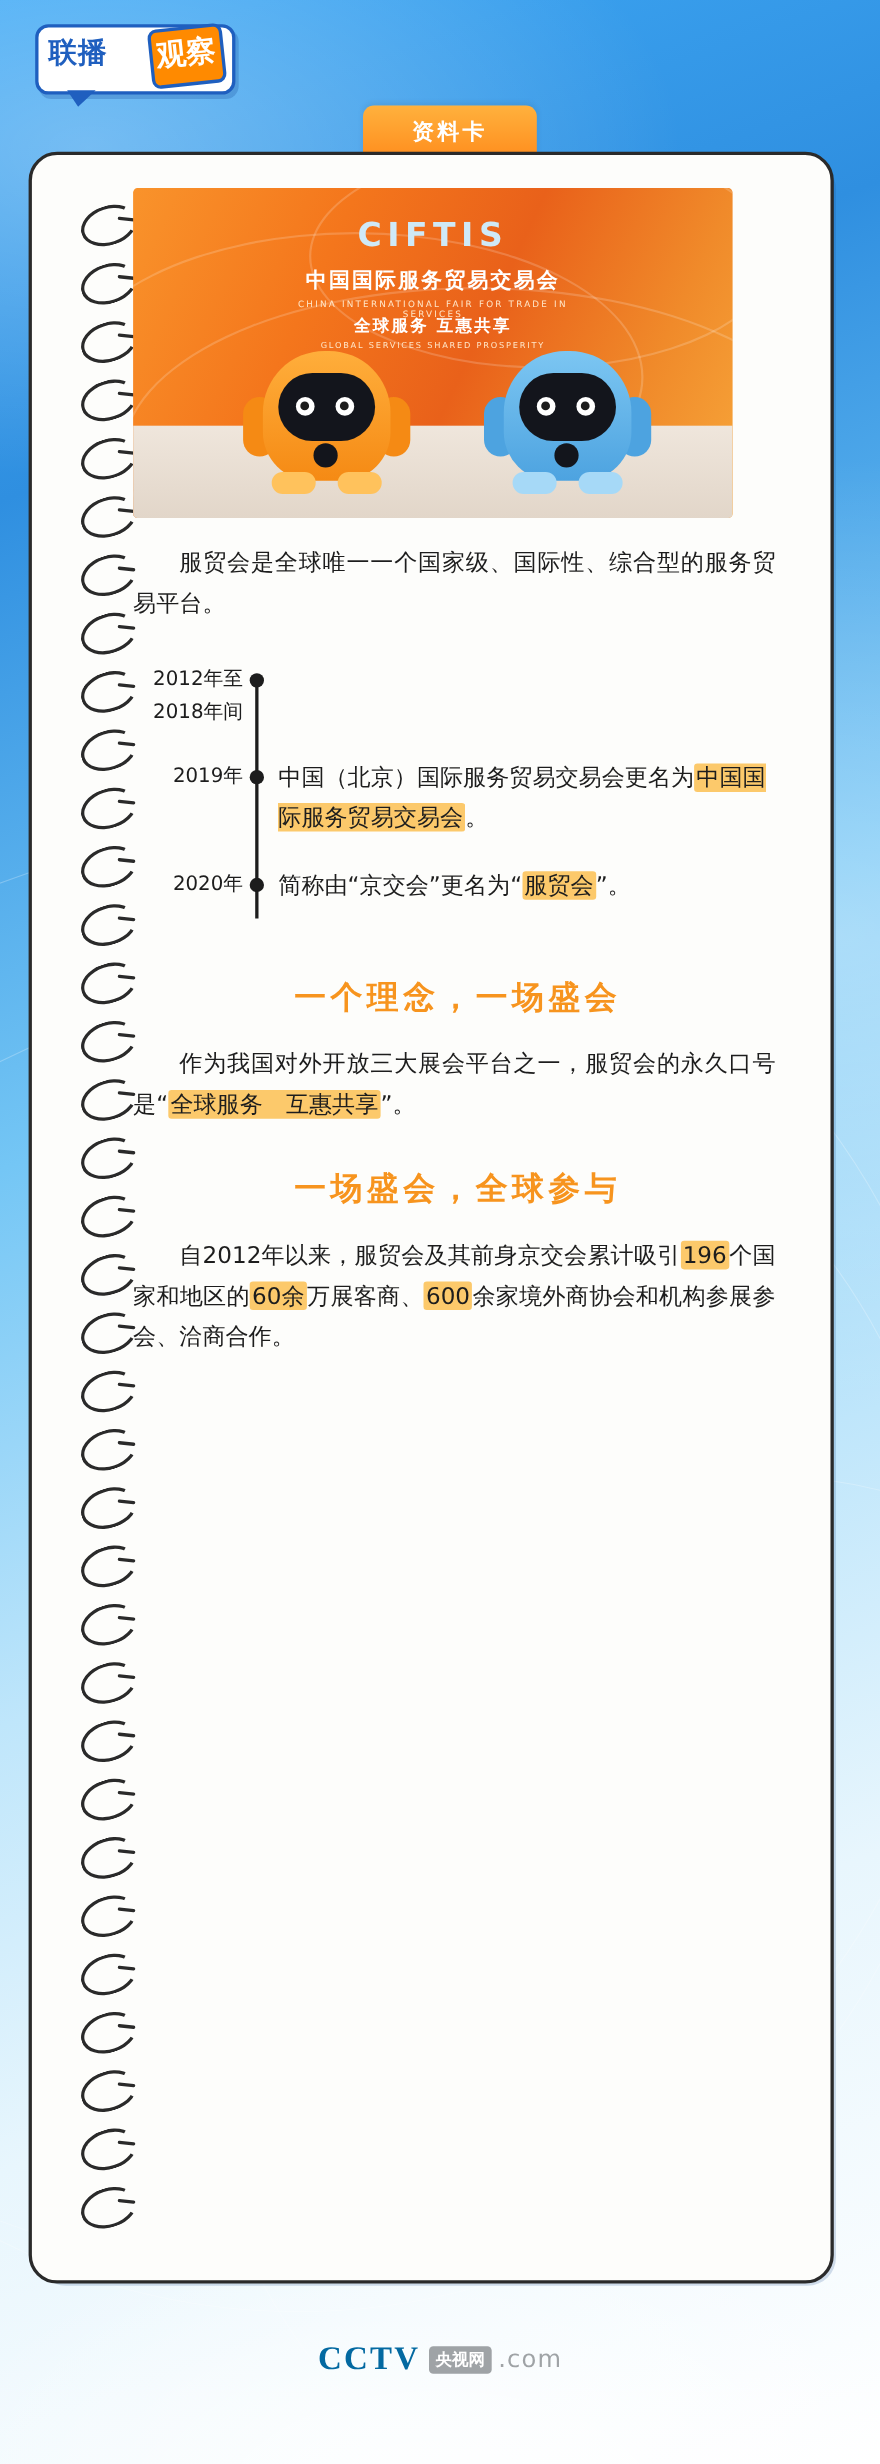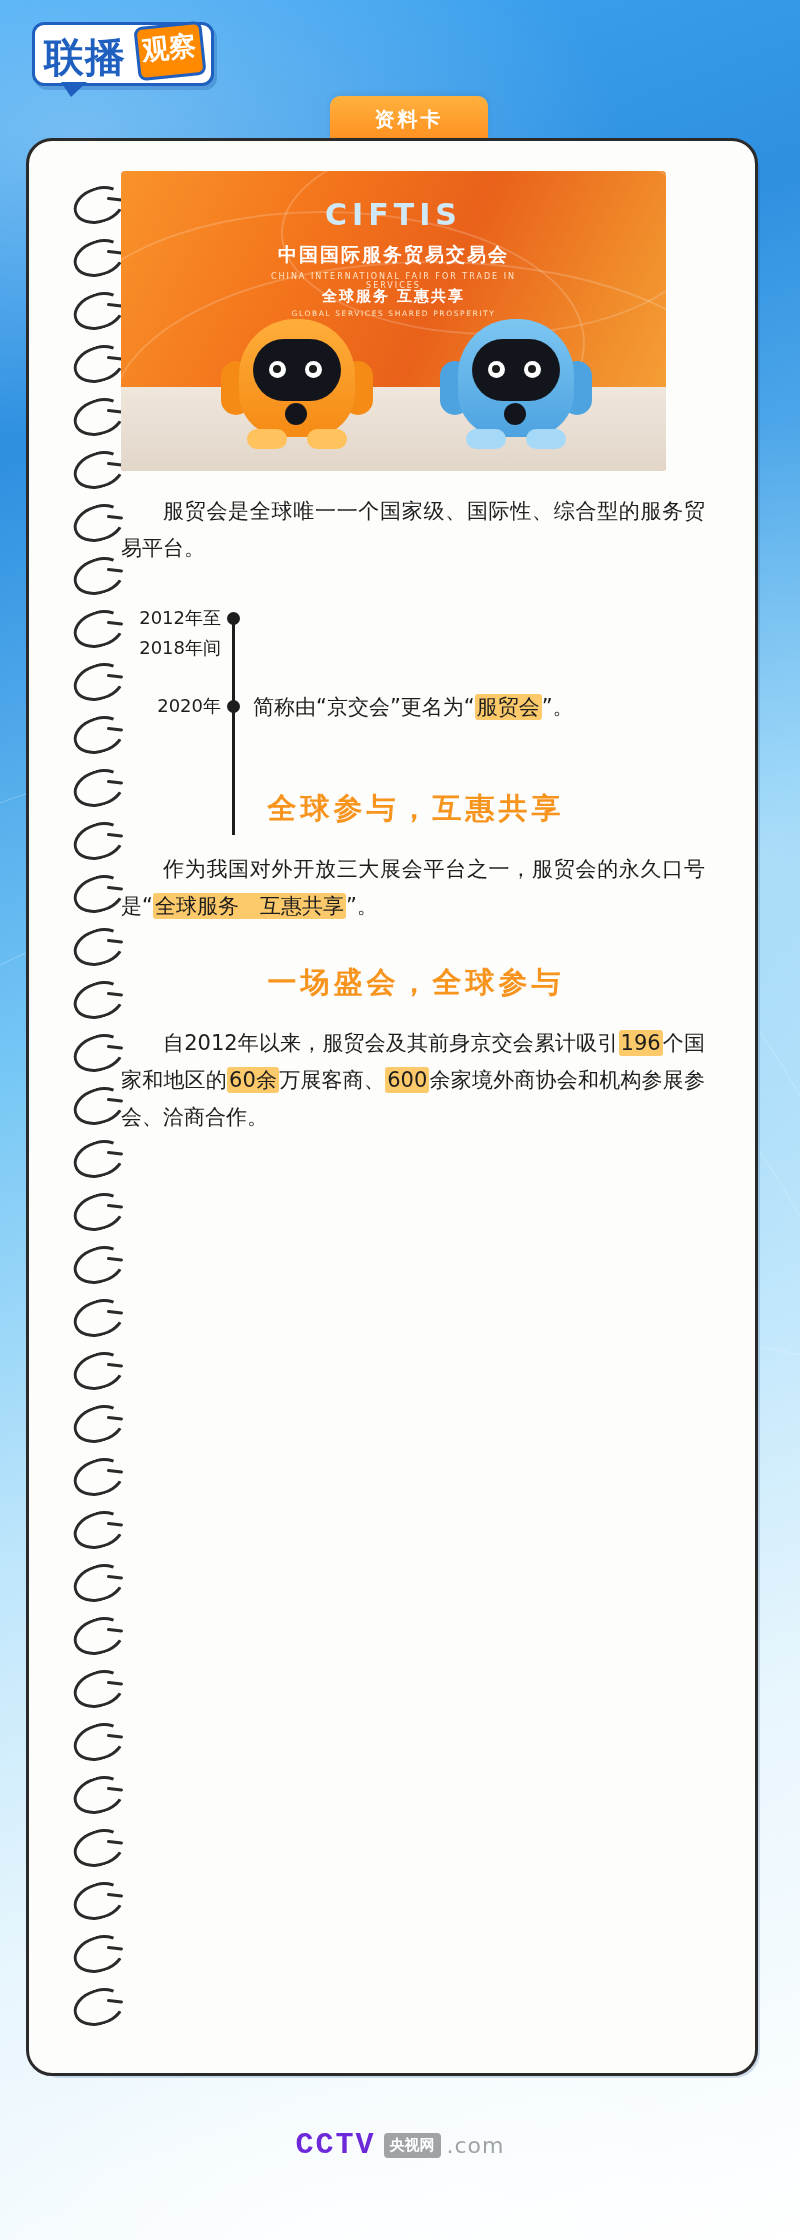--- a/index.html
+++ b/index.html
@@ -57,21 +57,21 @@
     left: 26px; bottom: -14px;
     width: 0; height: 0;
     border-left: 10px solid transparent;
     border-right: 16px solid transparent;
     border-top: 15px solid #1f5fbf;
   }
   .logo-text {
     position: absolute;
     left: 12px; top: 8px;
     font-family: "DejaVu Sans", sans-serif;
-    font-size: 40px;
+    font-size: 26px;
     font-weight: bold;
     color: #1f5fbf;
     letter-spacing: 1px;
     z-index: 3;
   }
   .logo-accent {
     position: absolute;
     left: 104px; top: 2px;
     width: 62px; height: 48px;
     background: #ff8a00;
@@ -384,24 +384,24 @@
   .footer {
     position: absolute;
     left: 0; right: 0;
     top: 2128px;
     display: flex;
     align-items: center;
     justify-content: center;
     gap: 6px;
   }
   .cctv-word {
-    font-family: Liberation Mono, monospace;
+    font-family: Liberation Serif, serif;
     font-size: 30px;
     font-weight: bold;
-    color: #6d28d9;
+    color: #0369a1;
     letter-spacing: 2px;
   }
   .cctv-badge {
     background: #9fa3a6;
     color: #fff;
     font-family: "DejaVu Sans", sans-serif;
     font-size: 15px;
     font-weight: bold;
     border-radius: 4px;
     padding: 3px 6px;
@@ -522,29 +522,36 @@
 
     <div class="timeline">
       <div class="tl-line"></div>
       <div class="tl-row">
         <div class="tl-date">2012年至<br>2018年间</div>
         <div class="tl-dot-col">
             <div class="tl-dot"></div>
           </div>
       </div>
       <div class="tl-row">
+        <div class="tl-date">2019年</div>
+        <div class="tl-dot-col">
+            <div class="tl-dot"></div>
+          </div>
+        <div class="tl-text"><span>中国（北京）国际服务贸易交易会更名为</span><span class="hl">中国国际服务贸易交易会</span><span>。</span></div>
+      </div>
+      <div class="tl-row">
         <div class="tl-date">2020年</div>
         <div class="tl-dot-col">
             <div class="tl-dot"></div>
           </div>
         <div class="tl-text"><span>简称由“京交会”更名为“</span><span class="hl">服贸会</span><span>”。</span></div>
       </div>
     </div>
 
-    <h2 class="section">全球参与，互惠共享</h2>
+    <h2 class="section">一个理念，一场盛会</h2>
     <p class="para"><span>作为我国对外开放三大展会平台之一，服贸会的永久口号是“</span><span class="hl">全球服务　互惠共享</span><span>”。</span></p>
 
     <h2 class="section">一场盛会，全球参与</h2>
     <p class="para"><span>自2012年以来，服贸会及其前身京交会累计吸引</span><span class="hl">196</span><span>个国家和地区的</span><span class="hl">60余</span><span>万展客商、</span><span class="hl">600</span><span>余家境外商协会和机构参展参会、洽商合作。</span></p>
 
   </div>
 </div>
 
 <div class="footer">
   <span class="cctv-word">CCTV</span>

